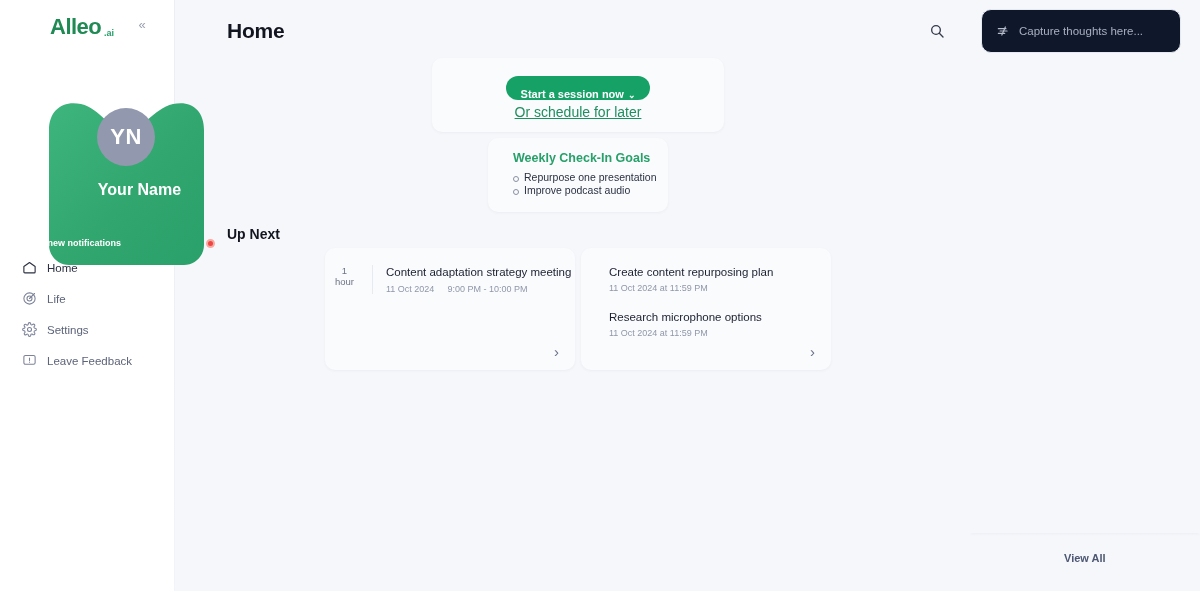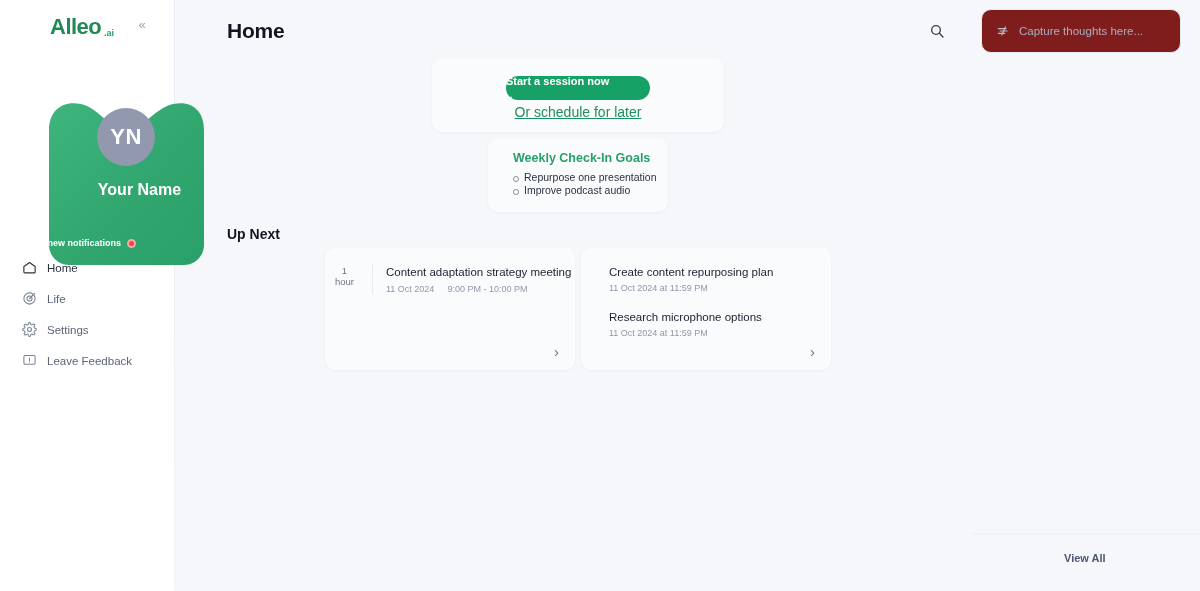--- a/index.html
+++ b/index.html
@@ -53,21 +53,21 @@
     font-size: 22px; font-weight: bold; letter-spacing: 0.5px;
     z-index: 3;
   }
   .profile-name {
     position: absolute; left: 12px; top: 129px; width: 175px;
     text-align: center; color: #ffffff; font-size: 16px; font-weight: bold;
     z-index: 3;
   }
   .notif {
     position: absolute; left: 0; top: 186px; width: 175px;
-    display: flex; align-items: center; justify-content: flex-start; gap: 6px;
+    display: flex; align-items: center; justify-content: space-between; gap: 6px;
     z-index: 3;
   }
   .notif-text { color: #ffffff; font-size: 9px; font-weight: bold; }
   .notif-dot {
     width: 9px; height: 9px; border-radius: 50%;
     background: #ef4444; border: 2px solid #f8a9a0;
   }
 
   
   .nav { position: absolute; left: 0; top: 252px; width: 175px; }
@@ -94,42 +94,42 @@
   }
   .search-btn {
     position: absolute; left: 751px; top: 20px;
     width: 22px; height: 22px; cursor: pointer;
     display: flex; align-items: center; justify-content: center;
     color: #343a49; background: none; border: none;
   }
   .capture-box {
     position: absolute; left: 806px; top: 9px;
     width: 200px; height: 44px;
-    background: #7f1d1d; border: 1px solid #e6e9f1; border-radius: 10px;
+    background: #0f172a; border: 1px solid #e6e9f1; border-radius: 10px;
     display: flex; align-items: center; gap: 9px; padding: 0 14px;
     cursor: text;
   }
   .capture-icon { color: #b6bccb; display: flex; align-items: center; }
   .capture-placeholder { font-size: 11.5px; color: #a9afc0; }
 
   
   .session-card {
     position: absolute; left: 257px; top: 58px;
     width: 292px; height: 74px;
     background: #fafbfd; border-radius: 10px;
     box-shadow: 0 1px 3px rgba(40,50,85,0.05);
   }
   .start-btn {
     position: absolute; left: 74px; top: 18px;
     width: 144px; height: 24px; border-radius: 12px;
     background: #16a267; color: #ffffff;
     border: none; cursor: pointer;
     font-family: "Liberation Sans", sans-serif;
     font-size: 11px; font-weight: bold;
-    display: flex; align-items: flex-start; justify-content: center; gap: 4px; flex-direction: column;
+    display: flex; align-items: flex-end; justify-content: center; gap: 4px;
   }
   .start-chevron { font-size: 9px; opacity: 0.95; }
   .schedule-link {
     position: absolute; left: 0; top: 46px; width: 292px;
     text-align: center; font-size: 14px; color: #1f8f5f;
     text-decoration: underline; cursor: pointer;
   }
 
   
   .goals-card {

